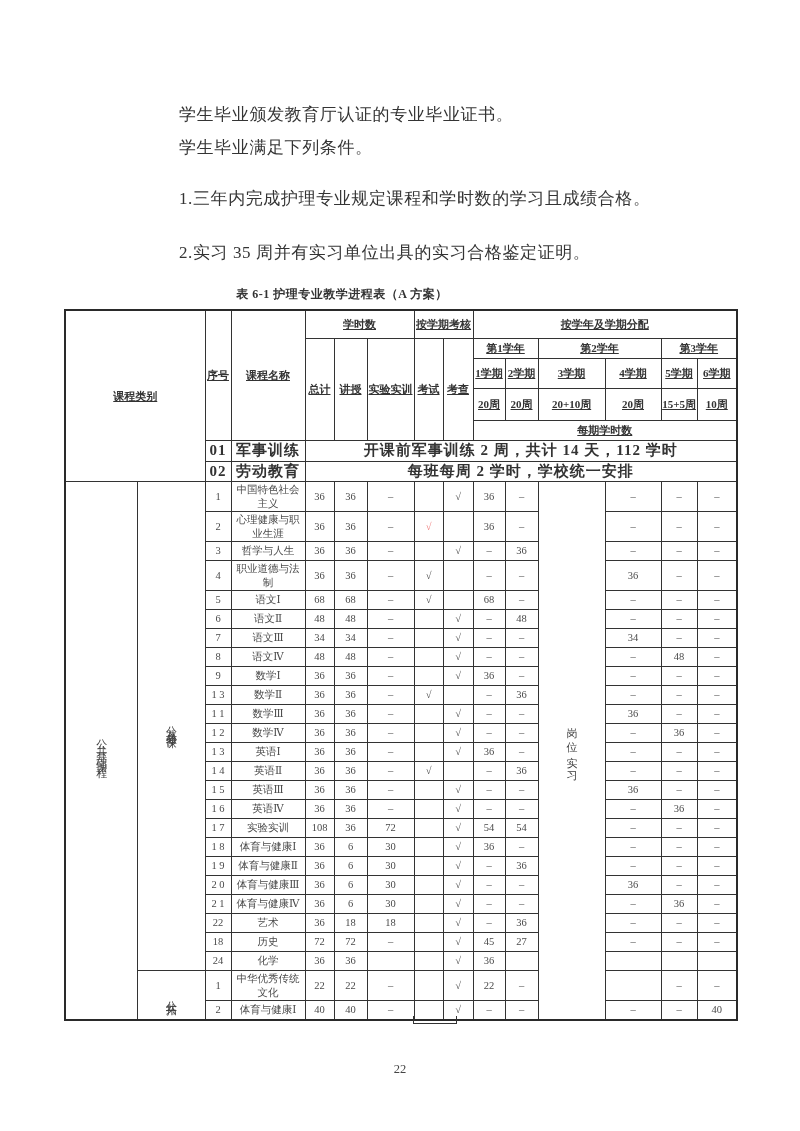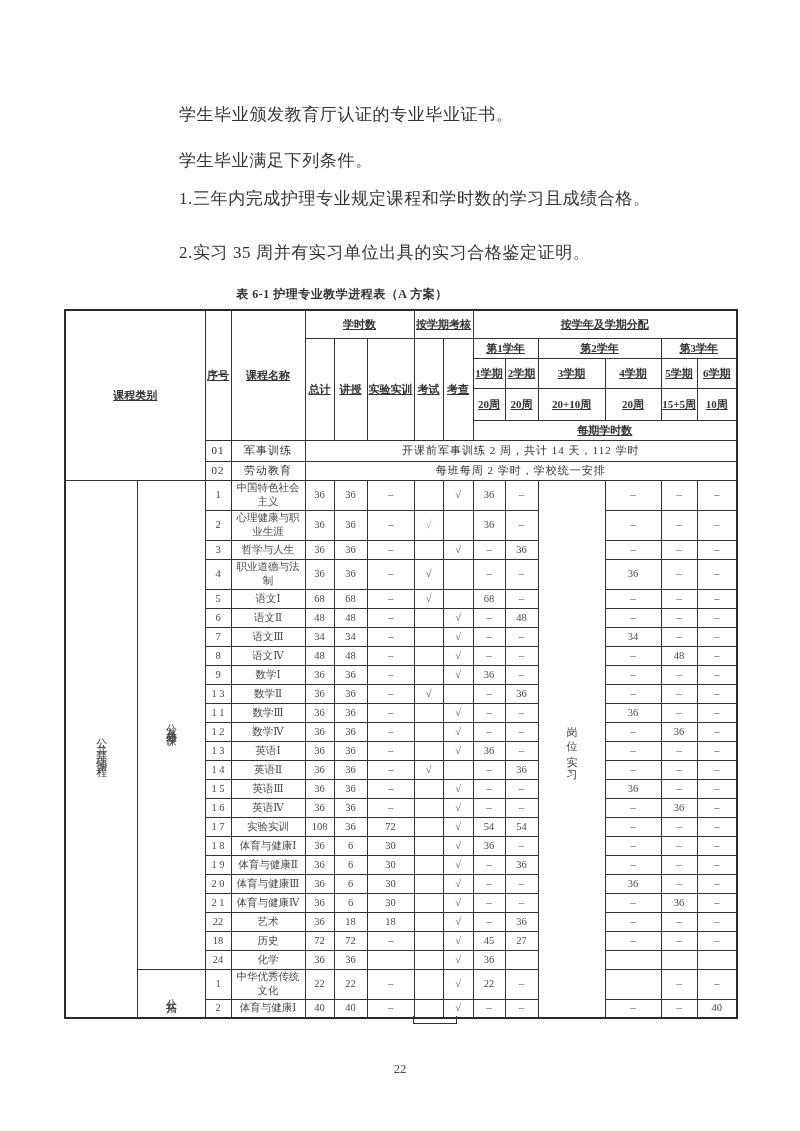--- a/index.html
+++ b/index.html
@@ -17,21 +17,21 @@
   table.sched{
     position:absolute;left:64px;top:309px;width:672px;
     border-collapse:collapse;table-layout:fixed;
     border:2px solid #2a2a2a;
   }
   table.sched td{
     border:1.5px solid #333333;text-align:center;vertical-align:middle;
     padding:0;font-size:10.5px;color:#4a4a4a;line-height:1.3;overflow:hidden;
   }
   tr.hd td{font-weight:bold;font-size:11px;color:#333333;text-decoration:underline;}
-  tr.sp td{font-weight:normal;font-size:11px;color:#333333;letter-spacing:1px;}
+  tr.sp td{font-weight:bold;font-size:15px;color:#333333;letter-spacing:1px;}
   td.cname{font-size:11px;color:#3d3d3d;padding:0 1px;line-height:1.35;}
   td.cno{font-size:10.5px;color:#3d3d3d;}
   td.dash{color:#8f8f8f;}
   td.red{color:#ef7b7b;}
   td.chk{font-size:10px;color:#5a5a5a;}
   td.chk.red{color:#ef7b7b;}
   td.vcell{vertical-align:middle;}
   .vtext{
     writing-mode:vertical-lr;text-orientation:upright;display:inline-block;
     font-size:11px;color:#3d3d3d;line-height:1;margin:0 auto;
@@ -46,21 +46,21 @@
   }
   .page-number{
     position:absolute;top:1062px;left:0;width:800px;text-align:center;
     font-size:12.5px;color:#444444;
   }
 </style>
 </head>
 <body>
 
 <div class="para" style="top:103px">学生毕业颁发教育厅认证的专业毕业证书。</div>
-<div class="para" style="top:149px">学生毕业满足下列条件。</div>
+<div class="para" style="top:136px">学生毕业满足下列条件。</div>
 <div class="para" style="top:187px">1.三年内完成护理专业规定课程和学时数的学习且成绩合格。</div>
 <div class="para" style="top:241px">2.实习 35 周并有实习单位出具的实习合格鉴定证明。</div>
 
 <div class="table-title">表 6-1 护理专业教学进程表（A 方案）</div>
 
 <table class="sched">
   <colgroup>
     <col style="width:72px">
       <col style="width:68px">
       <col style="width:26px">

